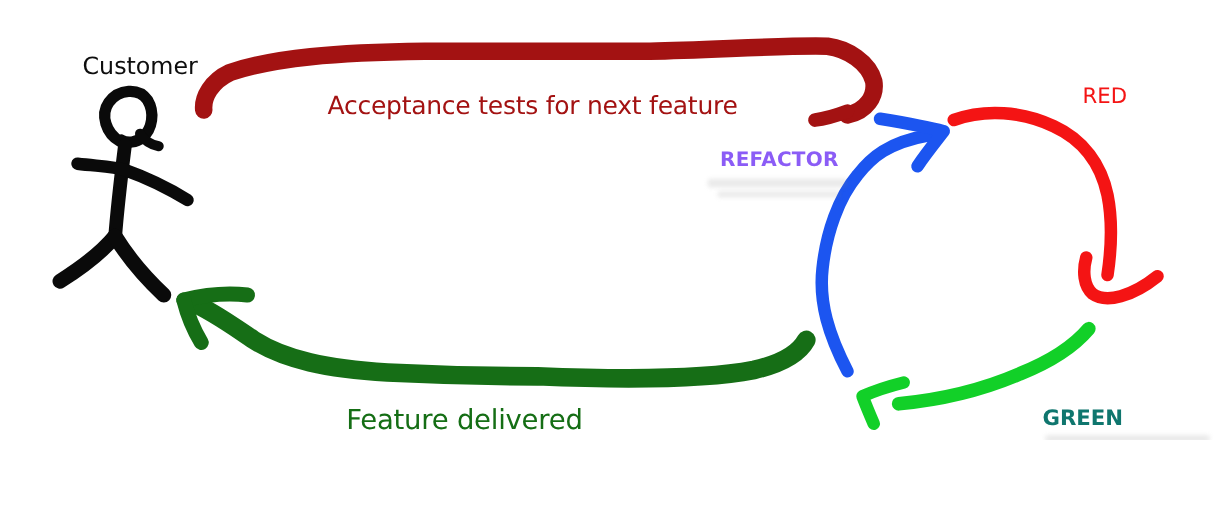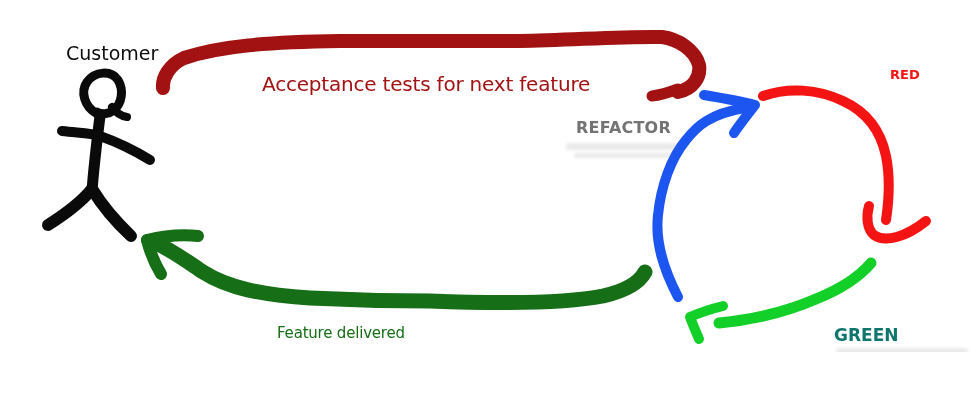--- a/index.html
+++ b/index.html
@@ -7,24 +7,24 @@
     position:relative;
     width:976px;height:352px;
     background:#ffffff;
     overflow:hidden;
     font-family:"DejaVu Sans","Liberation Sans",sans-serif;
   }
   #sketch{position:absolute;left:0;top:0;width:976px;height:404px;}
   .lbl{position:absolute;white-space:nowrap;line-height:1.1;}
   .lbl-customer{left:66px;top:43px;font-size:19px;font-weight:400;color:#0d0d0d;}
   .lbl-acceptance{left:262px;top:73px;font-size:20px;font-weight:400;color:#a31212;letter-spacing:-0.2px;}
-  .lbl-refactor{left:576px;top:119px;font-size:16px;font-weight:600;color:#737373;letter-spacing:0.2px;text-align:right;}
-  .lbl-red{left:890px;top:68px;font-size:13px;font-weight:700;color:#f41414;}
+  .lbl-refactor{left:576px;top:119px;font-size:16px;font-weight:600;color:#8b5cf6;letter-spacing:0.2px;text-align:right;}
+  .lbl-red{left:866px;top:68px;font-size:17px;font-weight:400;color:#f41414;}
   .lbl-green{left:834px;top:326px;font-size:17px;font-weight:600;color:#0f766e;}
-  .lbl-feature{left:277px;top:325px;font-size:15px;font-weight:400;color:#156e15;letter-spacing:-0.2px;}
+  .lbl-feature{left:277px;top:325px;font-size:22px;font-weight:400;color:#156e15;letter-spacing:-0.2px;}
   .smudge{position:absolute;background:rgba(125,125,125,0.16);filter:blur(1.6px);border-radius:3px;}
   .smudge.s1{left:566px;top:143px;width:112px;height:7px;}
   .smudge.s1b{left:574px;top:153px;width:98px;height:5px;}
   .smudge.s2{left:836px;top:348px;width:132px;height:6px;}
   .smudge.s2b{left:842px;top:357px;width:118px;height:5px;}
 </style>
 </head>
 <body>
 
 <div id="stage">

